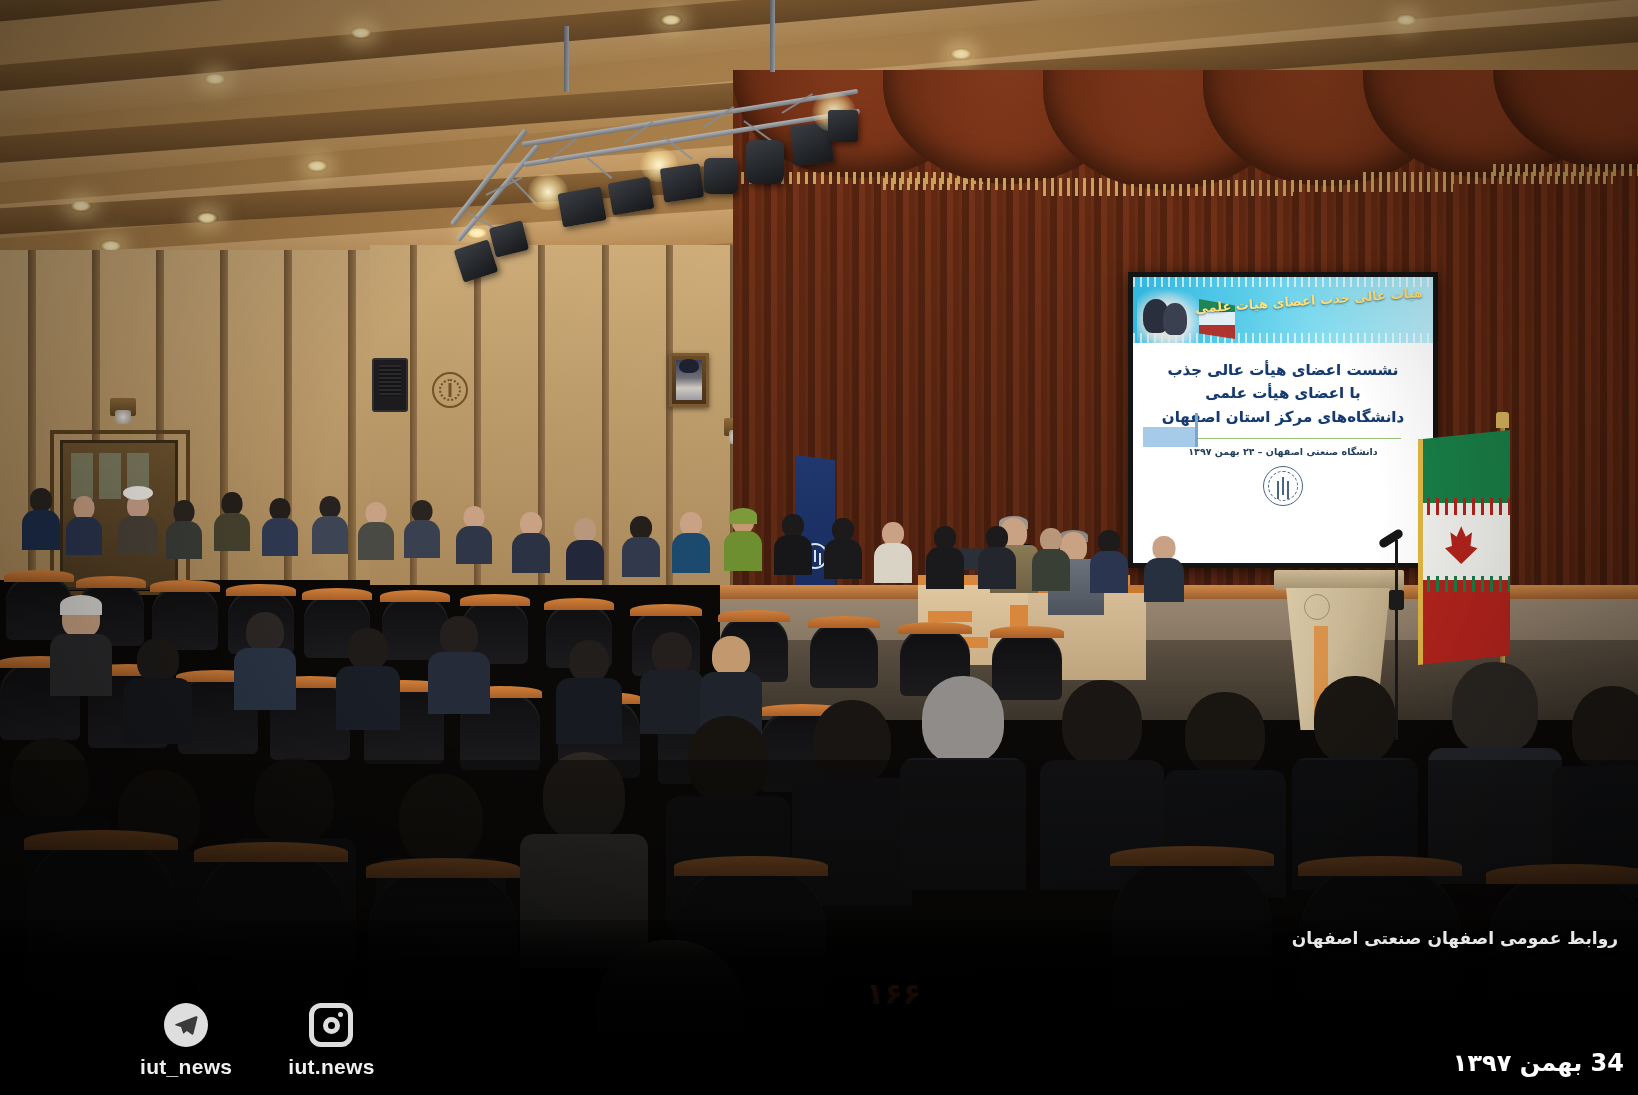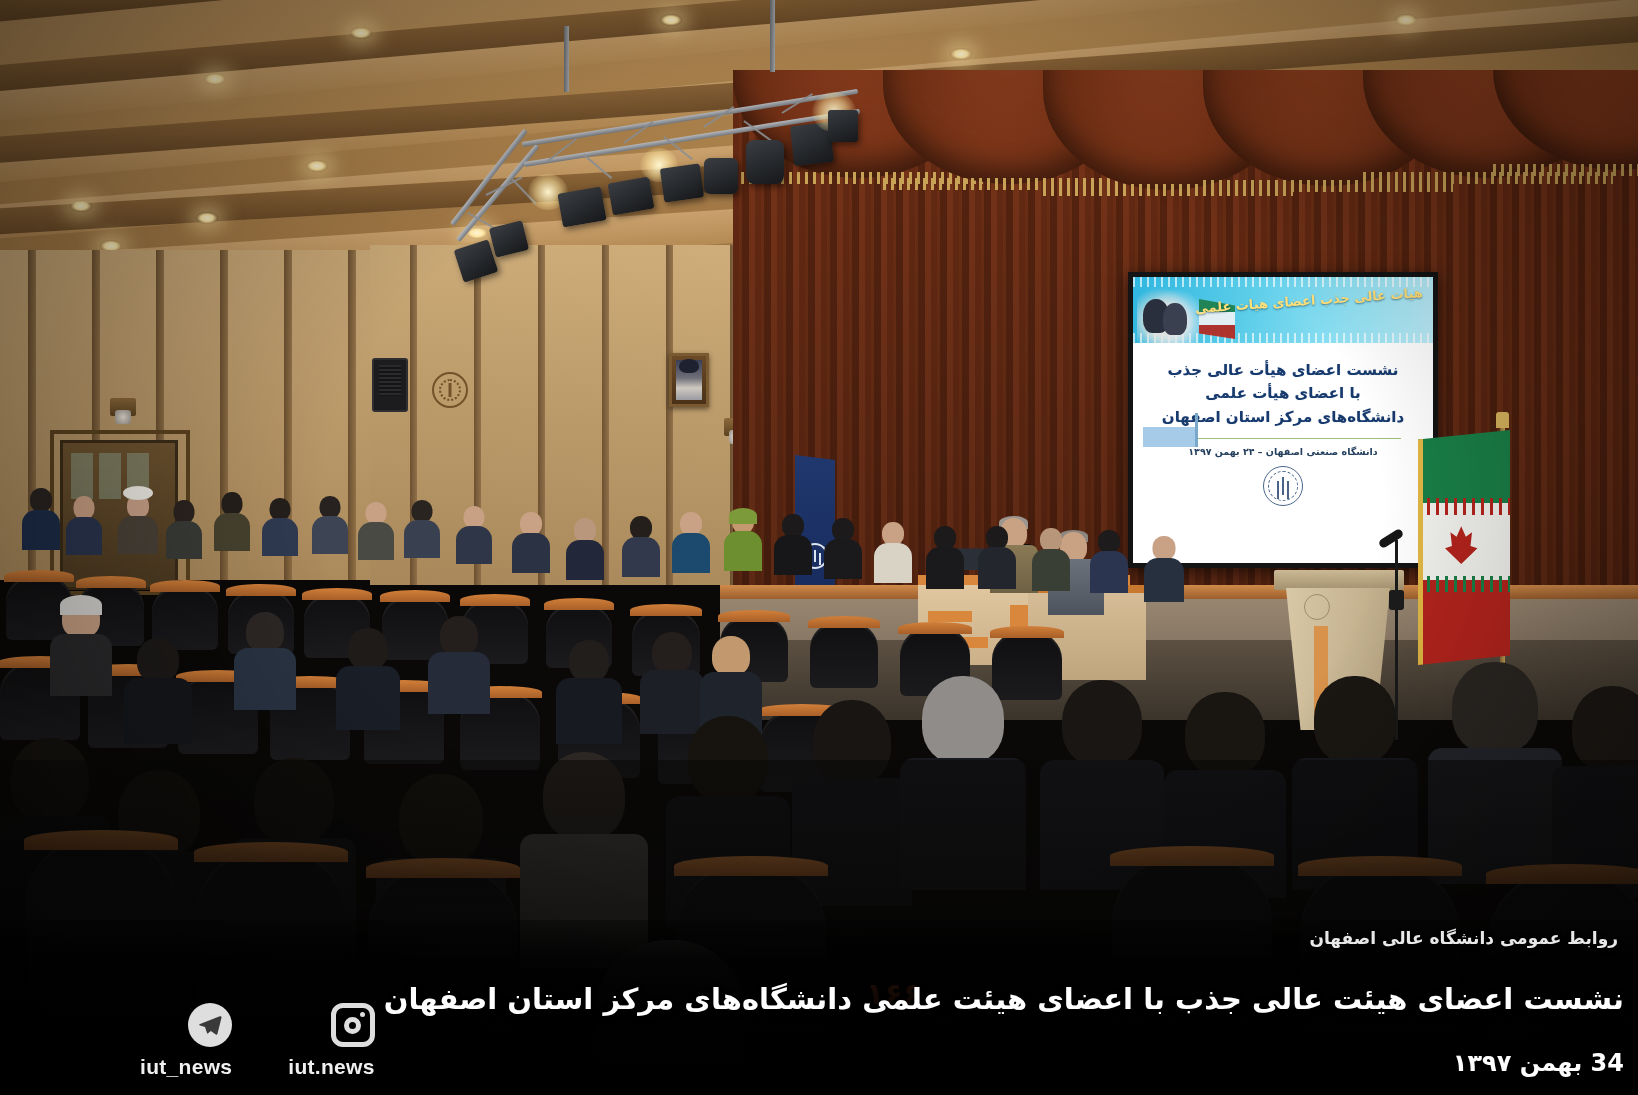--- a/index.html
+++ b/index.html
@@ -223,21 +223,21 @@
   .caption-band{position:absolute;left:0;bottom:0;width:1638px;height:175px;
     background:linear-gradient(180deg,rgba(0,0,0,.30) 0%,rgba(0,0,0,.80) 22%,rgba(0,0,0,.95) 55%,#000 100%);}
   .caption-main{position:absolute;right:14px;bottom:78px;left:1110px;
     color:#fff;font-size:29px;font-weight:700;line-height:1.25;direction:rtl;text-align:right;
     white-space:nowrap;text-shadow:0 2px 6px rgba(0,0,0,.95);}
   .caption-date{position:absolute;right:14px;bottom:18px;color:#fff;font-size:24px;font-weight:700;
     direction:rtl;text-shadow:0 2px 6px rgba(0,0,0,.95);}
   .watermark{position:absolute;right:20px;top:8px;color:#f2f2f2;font-size:17px;font-weight:700;
     direction:rtl;opacity:.96;text-shadow:0 2px 5px rgba(0,0,0,.95);}
   .socials{position:absolute;left:140px;bottom:16px;display:flex;gap:56px;direction:ltr;}
-  .social{display:flex;flex-direction:column;align-items:flex-end;gap:8px;}
+  .social{display:flex;flex-direction:column;align-items:center;gap:8px;}
   .social .label{color:#f0f0f0;font-size:21px;font-weight:700;letter-spacing:.3px;
     font-family:"Liberation Sans",sans-serif;text-shadow:0 1px 3px rgba(0,0,0,.9);}
   .icon-circle{width:44px;height:44px;border-radius:50%;background:#dedede;
     display:flex;align-items:center;justify-content:center;}
   .icon-sq{width:44px;height:44px;border-radius:12px;border:5px solid #dedede;
     display:flex;align-items:center;justify-content:center;position:relative;}
   .icon-sq .lens{width:17px;height:17px;border-radius:50%;border:5px solid #dedede;}
   .icon-sq .dot{position:absolute;right:5px;top:4px;width:5px;height:5px;border-radius:50%;background:#dedede;}
 </style>
 </head>
@@ -704,23 +704,22 @@
       <div class="head" style="top:0;width:150px;height:150px;border-radius:48% 48% 20% 20%;background:#6d6661;"></div>
       </div>
   </div>
 
   <div class="floor-dark"></div>
   <div class="vignette"></div>
 
   <div class="seat-number" style="left:866px;top:976px;font-size:30px;">۱۶۶</div>
 
   <div class="caption-band">
-    <div class="watermark">روابط عمومی دانشگاه عالی اصفهان</div>
-
-    <div class="caption-main">نشست اعضای هیئت عالی جذب با اعضای هیئت علمی دانشگاه‌های مرکز استان اصفهان</div>
+    <div class="watermark">روابط عمومی اصفهان صنعتی اصفهان</div>
+
 
     <div class="caption-date">34 بهمن ۱۳۹۷</div>
 
     <div class="socials">
       <div class="social">
         <div class="icon-circle">
           <svg width="26" height="26" viewBox="0 0 24 24" aria-hidden="true">
             <path d="M21 4 2.8 11.1c-1 .4-1 1.1 0 1.4l4.6 1.4 1.8 5.4c.2.6.5.7 1 .3l2.6-2.1 4.5 3.3c.8.5 1.4.2 1.6-.8L22.6 5.3C22.8 4.3 22.1 3.6 21 4Z" fill="#3a3a3a"></path>
           </svg>
         </div>

